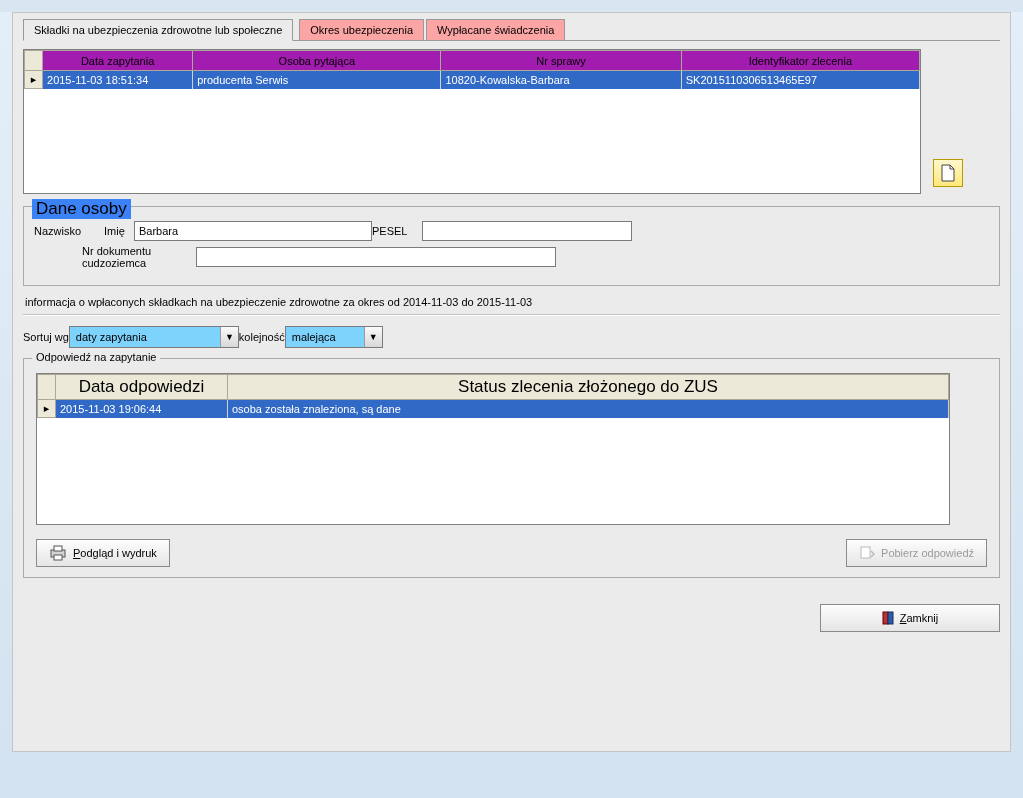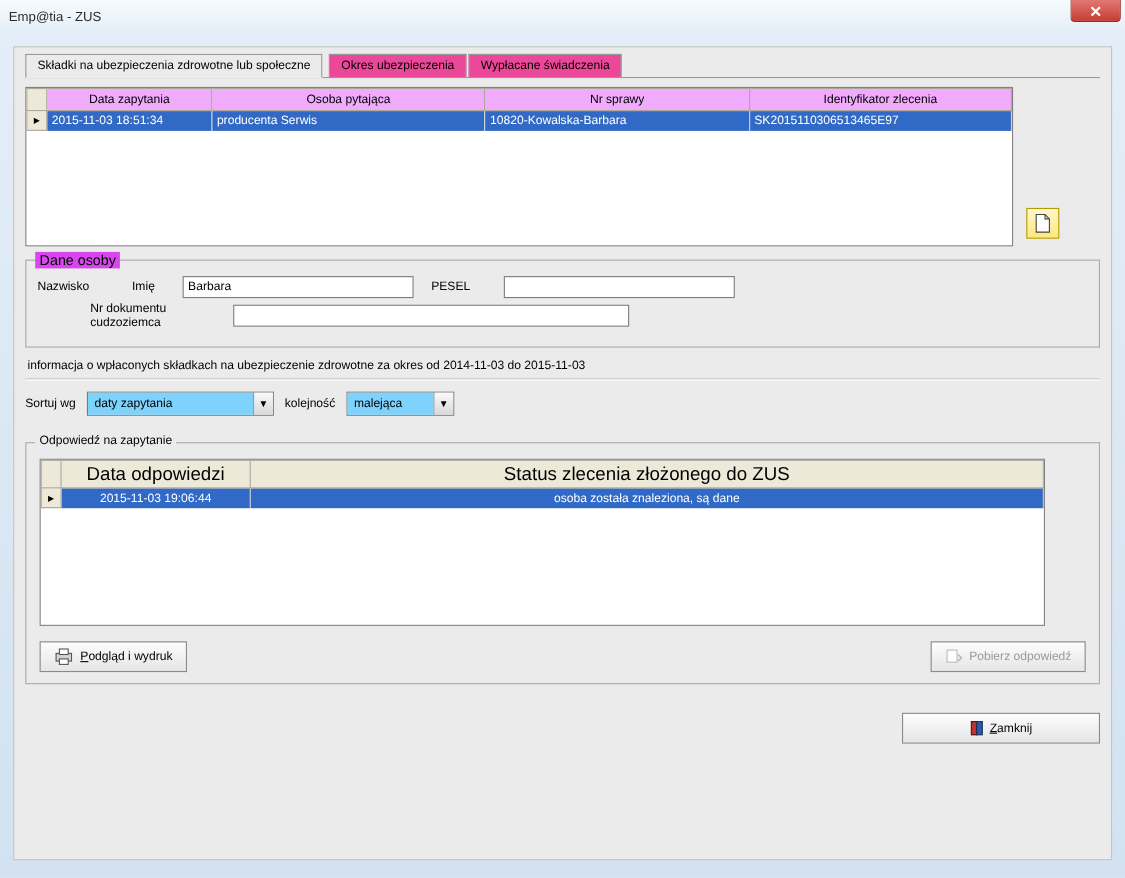--- a/index.html
+++ b/index.html
@@ -57,21 +57,21 @@
       position: relative;
     }
     .tabs {
       display: flex;
       margin-bottom: 0;
     }
     .tab {
       border: 1px solid #999;
       border-bottom: none;
       padding: 4px 10px;
-      background: #ec4899;
+      background: #fca5a5;
       cursor: pointer;
       margin-right: 2px;
       position: relative;
     }
     .tab.active {
       background: #ebebeb;
       border-bottom: 1px solid #ebebeb;
       margin-bottom: -1px;
       z-index: 2;
     }
@@ -92,21 +92,21 @@
       width: 898px;
       height: 145px;
       overflow: hidden;
     }
     .grid table {
       width: 100%;
       border-collapse: collapse;
       table-layout: fixed;
     }
     .grid th {
-      background: #f0abfc;
+      background: #a21caf;
       border: 1px solid #aca899;
       font-weight: normal;
       padding: 2px 4px;
       font-size: 11px;
       height: 20px;
     }
     .grid td {
       border-right: 1px solid #d0d0d0;
       padding: 2px 4px;
       font-size: 11px;
@@ -141,28 +141,28 @@
     .fieldset {
       border: 1px solid #a9a9a9;
       margin-top: 12px;
       padding: 10px 10px 12px 10px;
       position: relative;
     }
     .fieldset .legend {
       position: absolute;
       top: -8px;
       left: 8px;
-      background: #d946ef;
+      background: #3b82f6;
       padding: 0 4px;
-      font-size: 13px;
+      font-size: 17px;
     }
     .form-row {
       display: flex;
       align-items: center;
-      gap: 16px;
+      gap: 0;
       margin: 4px 0;
     }
     .form-row label {
       font-size: 11px;
     }
     .txt {
       border: 1px solid #7a7a7a;
       background: #fff;
       height: 20px;
       padding: 2px 4px;
@@ -175,22 +175,22 @@
     }
     .hr {
       border-top: 1px solid #c0c0c0;
       border-bottom: 1px solid #fff;
       margin: 2px 0 10px 0;
       height: 0;
     }
     .sort-row {
       display: flex;
       align-items: center;
-      gap: 10px;
-      margin-bottom: 24px;
+      gap: 0;
+      margin-bottom: 10px;
     }
     .select-wrap {
       display: inline-flex;
       align-items: stretch;
       border: 1px solid #7a7a7a;
       background: #fff;
       height: 22px;
     }
     .select-wrap input {
       border: none;
@@ -228,21 +228,20 @@
       font-weight: normal;
       padding: 2px 4px;
       font-size: 17px;
       height: 20px;
     }
     .response-grid td {
       border-right: 1px solid #d0d0d0;
       padding: 2px 4px;
       font-size: 11px;
       height: 18px;
-      text-align: center;
     }
     .response-grid tr.selected td {
       background: #3169c6;
       color: #fff;
     }
     .response-grid .rowhead {
       width: 18px;
       background: #ece9d8;
       border: 1px solid #aca899;
       text-align: center;
@@ -295,26 +294,20 @@
       background: #ebebeb;
       padding: 0 4px;
       font-size: 11px;
     }
     svg { display: block; }
   </style>
 </head>
 <body>
 
 <div class="window">
-  <div class="titlebar">
-    <span class="titlebar-title">Emp@tia - ZUS</span>
-    <div class="close-btn">
-      <span>✕</span>
-    </div>
-  </div>
 
   <div class="container">
     <div class="tabs">
       <div class="tab active">
         <span>Składki na ubezpieczenia zdrowotne lub społeczne</span>
       </div>
       <div class="tabsep"></div>
       <div class="tab">
         <span>Okres ubezpieczenia</span>
       </div>
@@ -358,21 +351,21 @@
             <path d="M10 1 v4 h4" fill="none" stroke="#444" stroke-width="1"></path>
           </svg>
         </div>
       </div>
 
       <div class="fieldset">
         <span class="legend">Dane osoby</span>
         <div class="form-row">
           <label style="width:58px;">Nazwisko</label>
           <label style="width:30px;margin-left:12px;">Imię</label>
-          <input class="txt" style="width: 210px;" value="Barbara">
+          <input class="txt" style="width: 238px;" value="Barbara">
           <label style="width:50px;margin-left:0;">PESEL</label>
           <input class="txt" style="width: 210px;" value="">
         </div>
         <div class="form-row">
           <label style="width:162px;padding-left:48px;">Nr dokumentu cudzoziemca</label>
           <input class="txt" style="width: 360px;" value="">
         </div>
       </div>
 
       <div class="info-line">informacja o wpłaconych składkach na ubezpieczenie zdrowotne za okres od 2014-11-03 do 2015-11-03</div>

